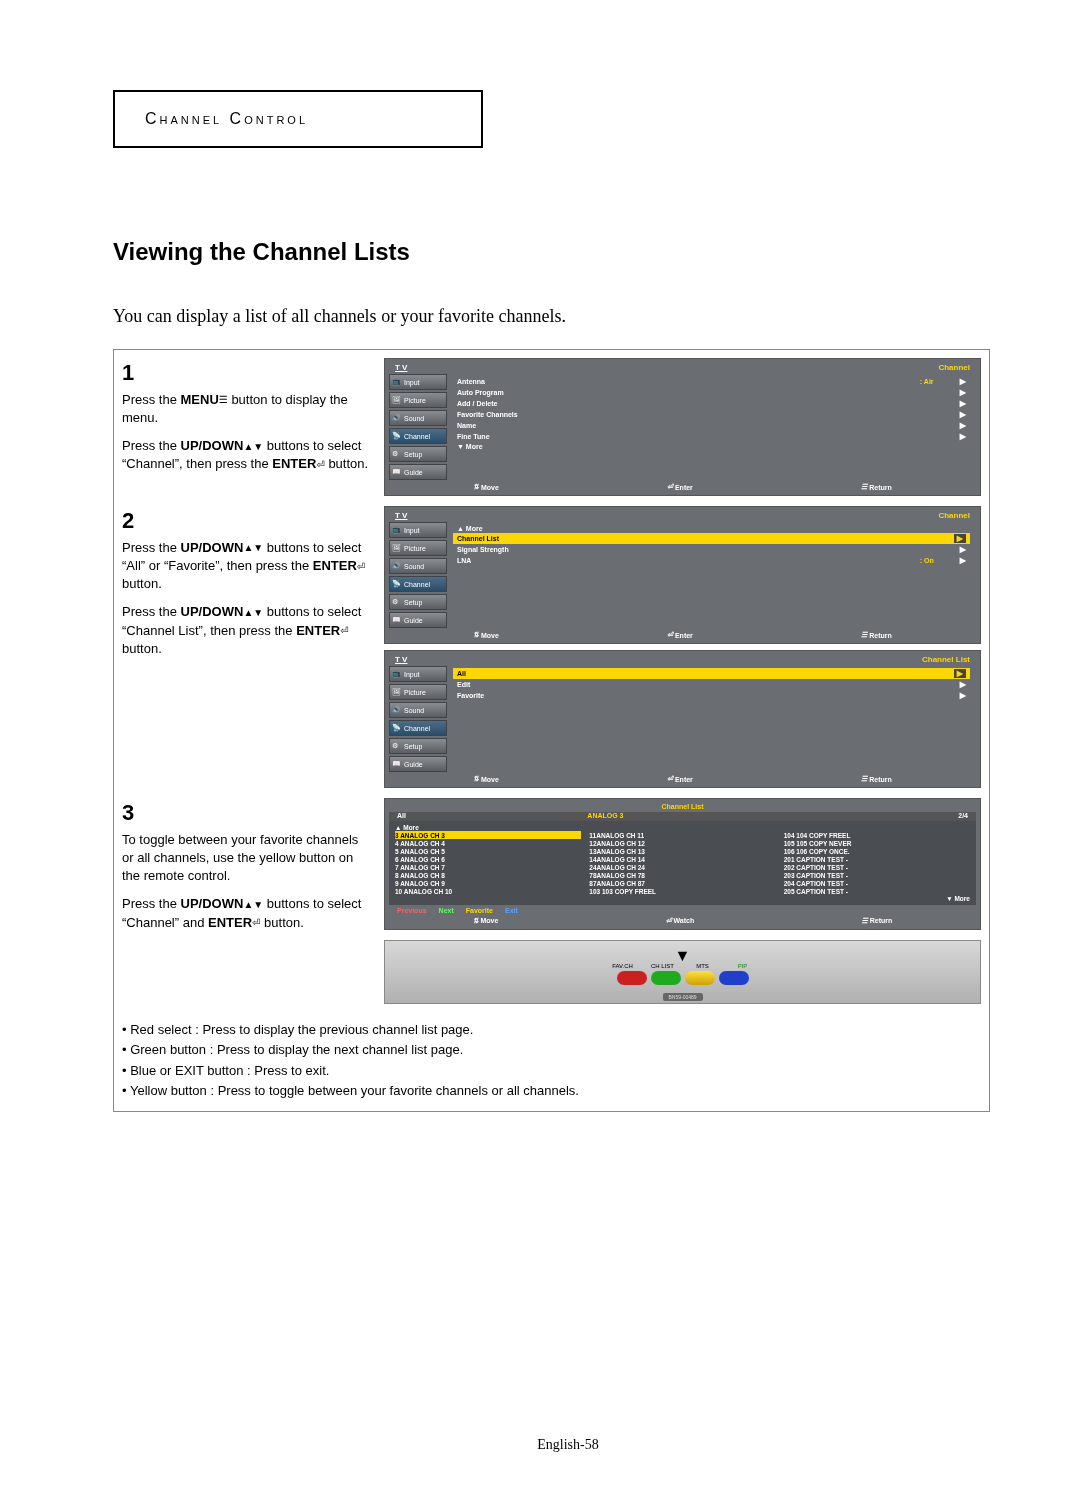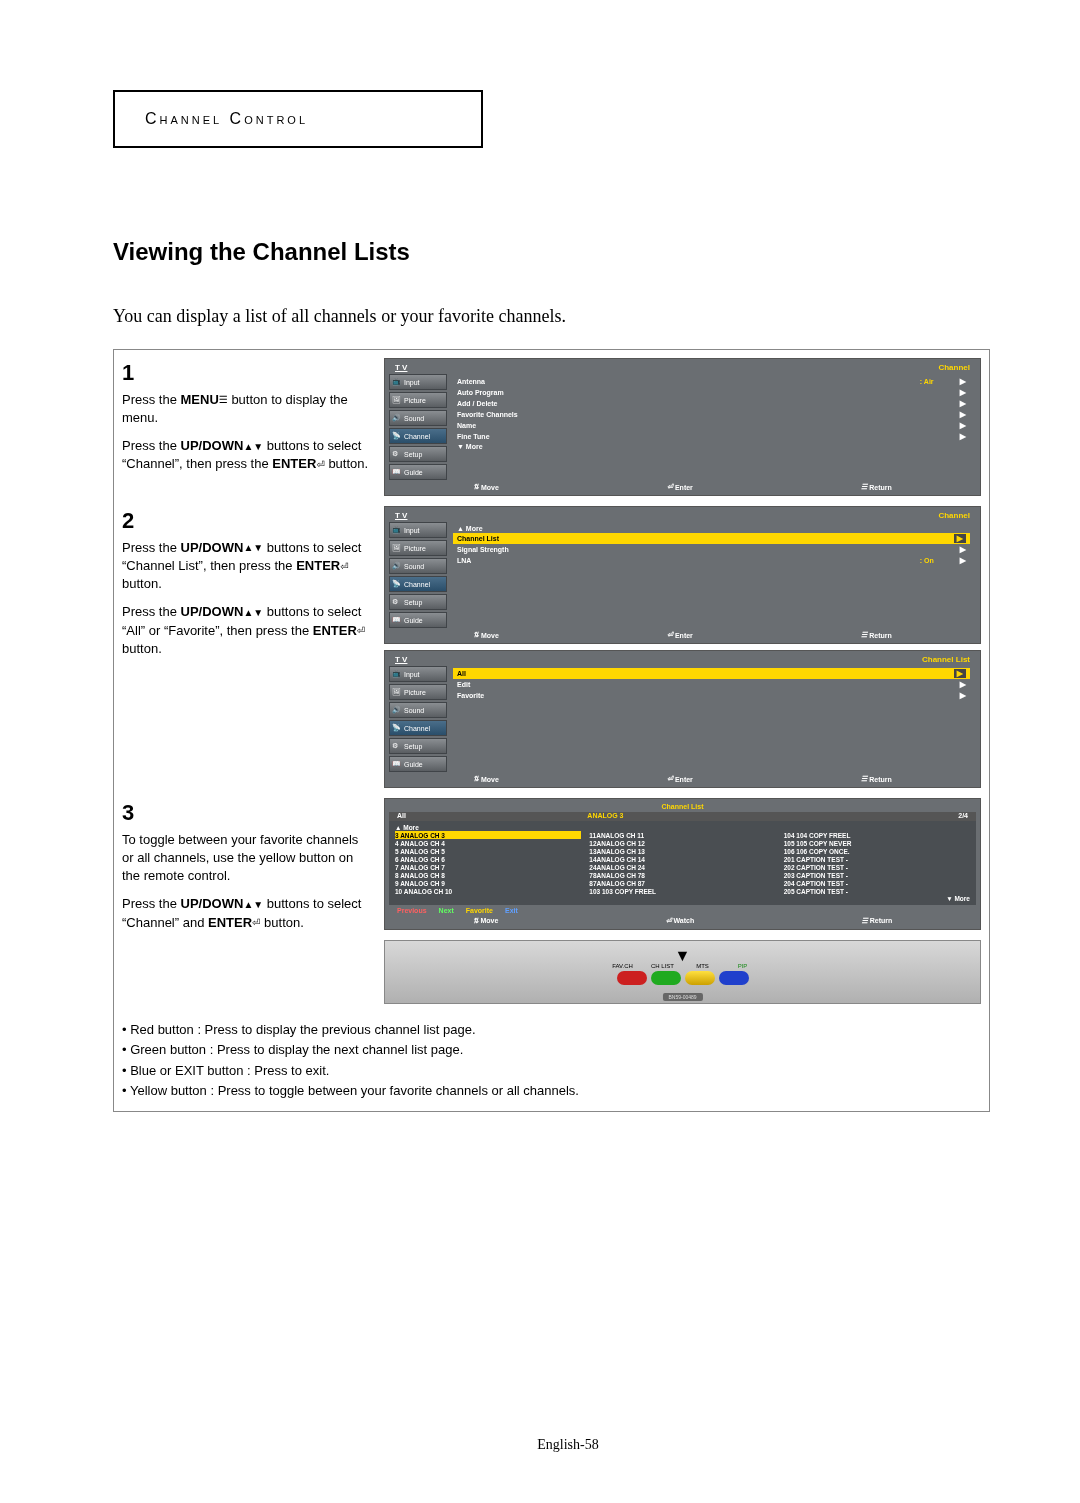--- a/index.html
+++ b/index.html
@@ -173,24 +173,24 @@
               </span>
           </div>
         </div>
       </div>
     </div>
 
     <div class="step">
       <div class="step-text">
         <span class="num">2</span>
         <p>
-          <span>Press the </span><span class="bold">UP/DOWN</span><span class="btn-icon"> ▲▼ </span><span> buttons to select “Channel List”, then press the </span><span class="bold">ENTER</span><span class="btn-icon">⏎ </span><span> button.</span>
+          <span>Press the </span><span class="bold">UP/DOWN</span><span class="btn-icon"> ▲▼ </span><span> buttons to select “All” or “Favorite”, then press the </span><span class="bold">ENTER</span><span class="btn-icon">⏎ </span><span> button.</span>
         </p>
         <p>
-          <span>Press the </span><span class="bold">UP/DOWN</span><span class="btn-icon"> ▲▼ </span><span> buttons to select “All” or “Favorite”, then press the </span><span class="bold">ENTER</span><span class="btn-icon">⏎ </span><span> button.</span>
+          <span>Press the </span><span class="bold">UP/DOWN</span><span class="btn-icon"> ▲▼ </span><span> buttons to select “Channel List”, then press the </span><span class="bold">ENTER</span><span class="btn-icon">⏎ </span><span> button.</span>
         </p>
       </div>
       <div class="step-graphics">
 
         <div class="tv-menu">
           <div class="tv-header">
               <span>T V</span>
               <span>Channel</span>
             </div>
           <div class="tv-body">
@@ -391,21 +391,21 @@
             <div class="rb green"></div>
             <div class="rb yellow"></div>
             <div class="rb blue"></div>
           </div>
           <div class="remote-model">BN59-00489</div>
         </div>
       </div>
     </div>
 
     <div class="bullets">
-      <p>Red button : Press to display the previous channel list page.</p>
+      <p>Red select : Press to display the previous channel list page.</p>
       <p>Green button : Press to display the next  channel list page.</p>
       <p>Blue or EXIT button : Press to exit.</p>
       <p>Yellow button : Press to toggle between your favorite channels or all channels.</p>
     </div>
 
   </div>
 </div>
 
 <div class="page-num">English-58</div>
 

